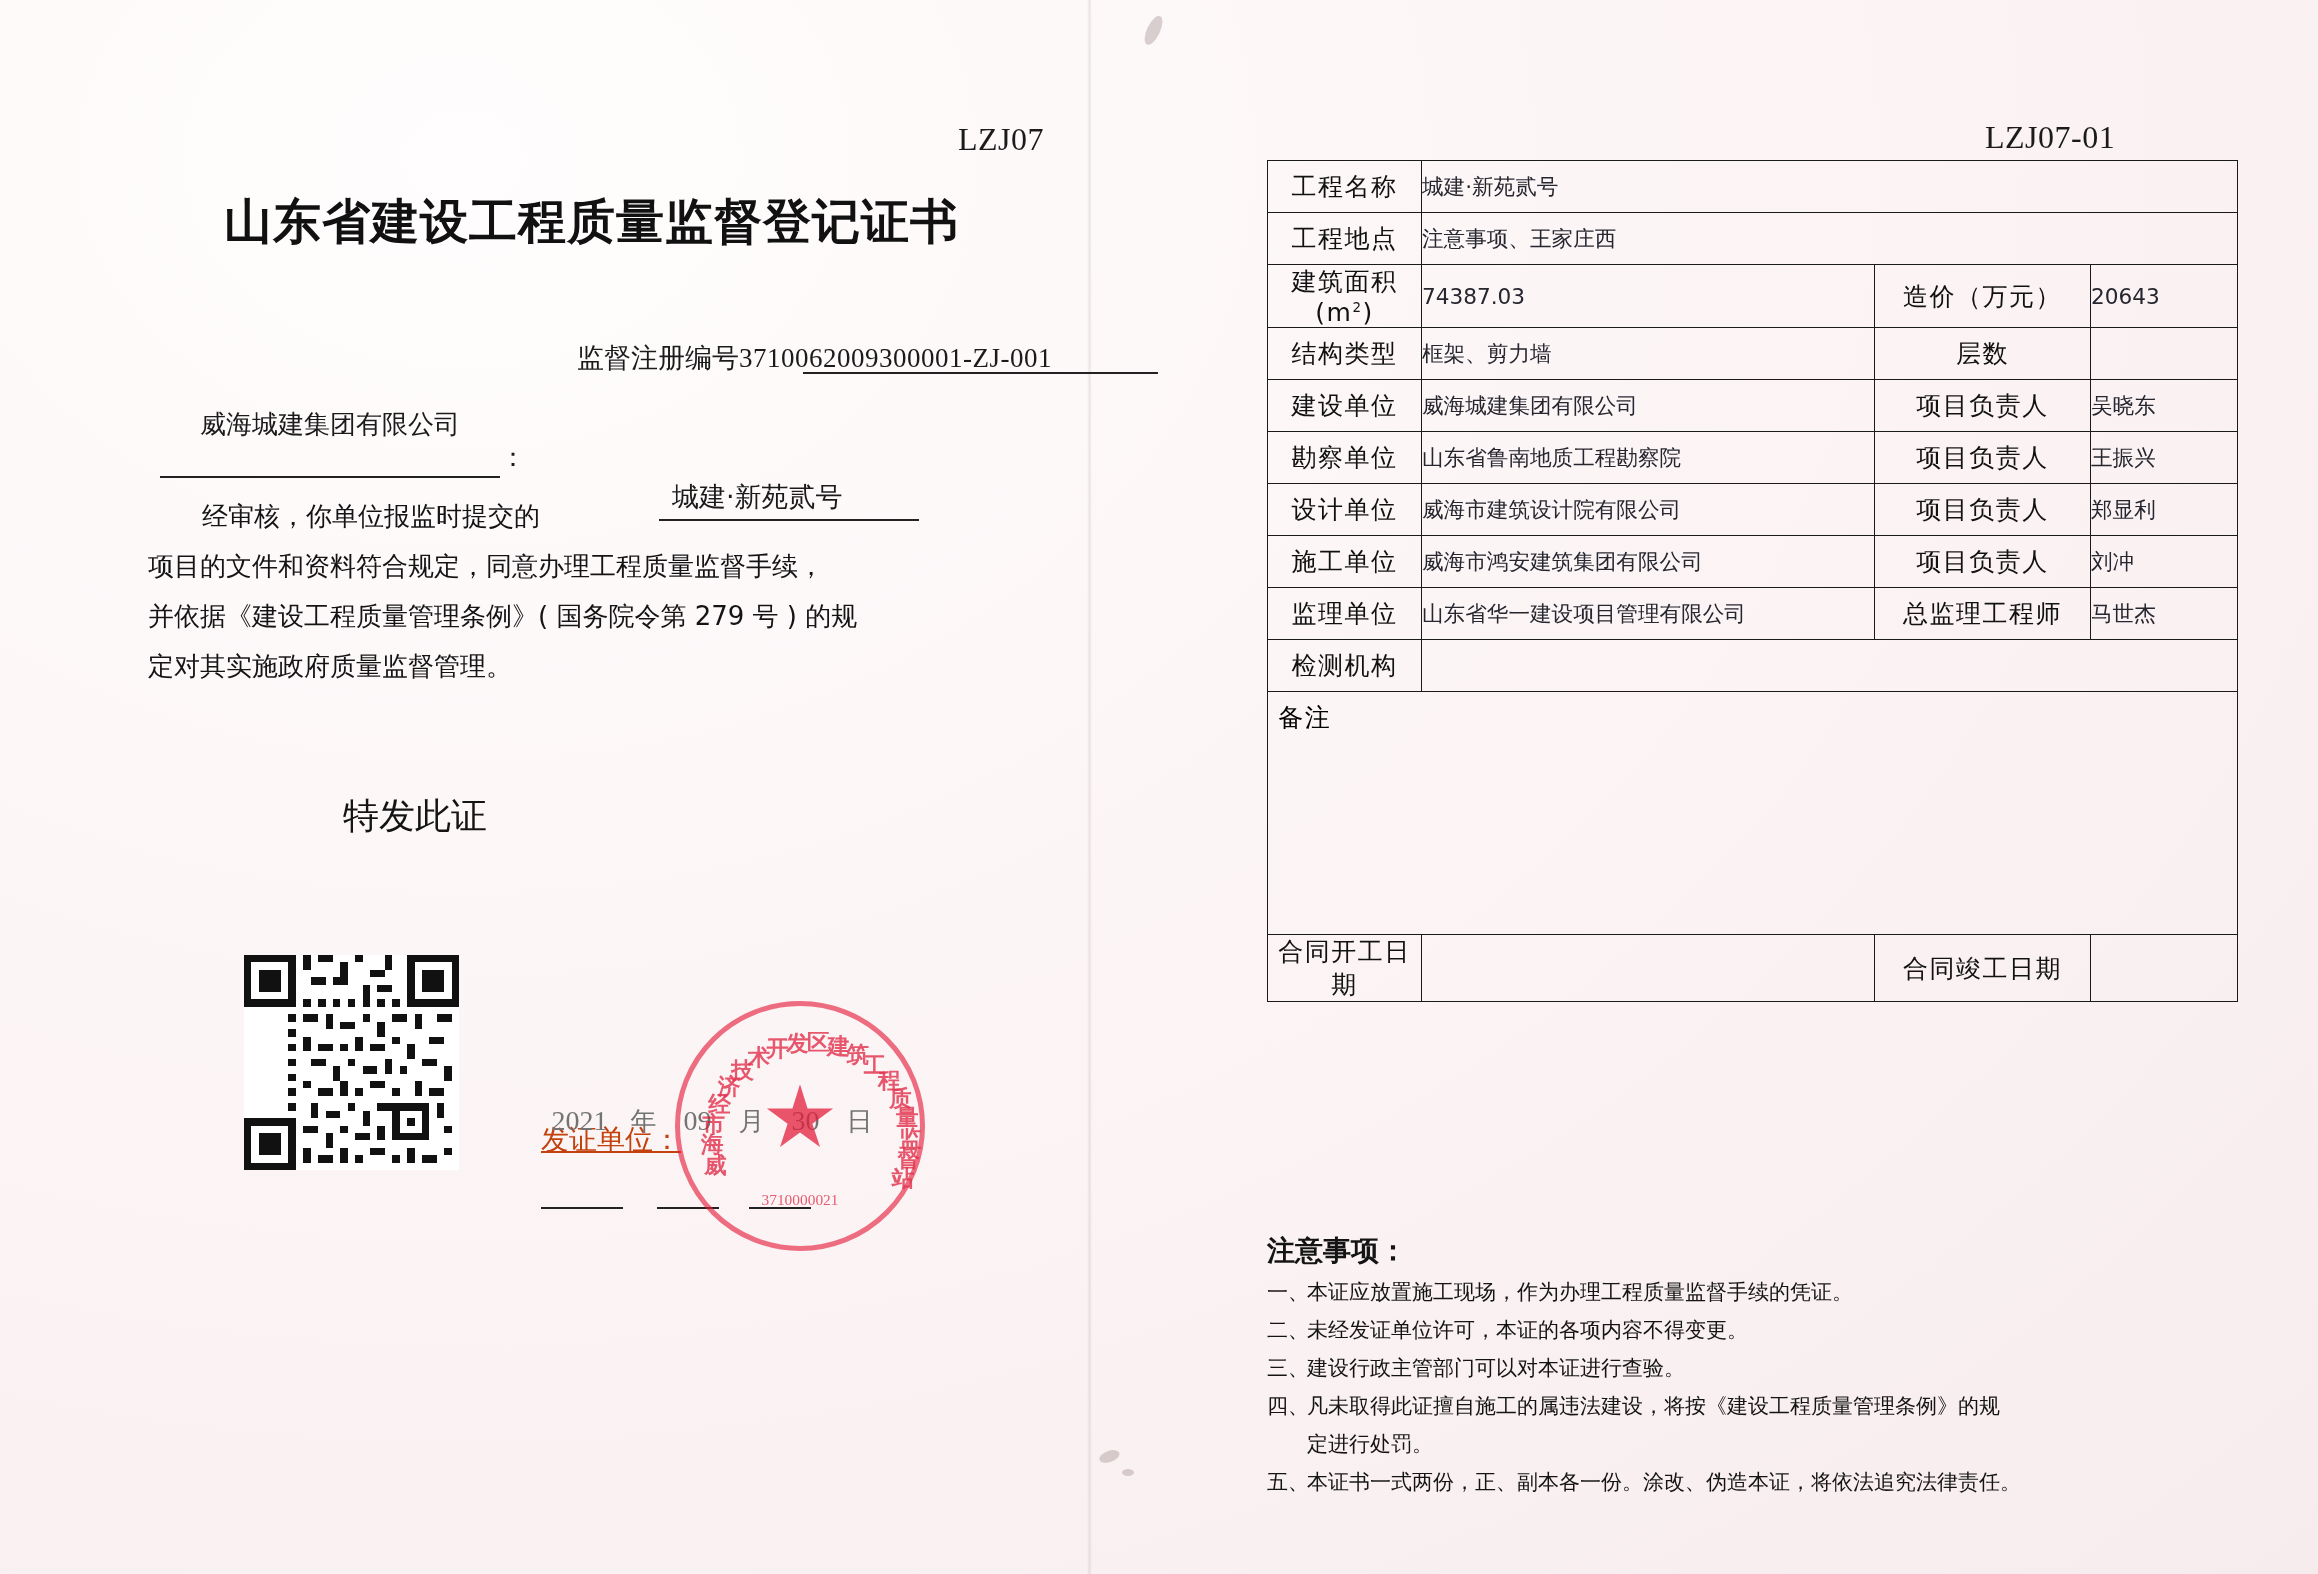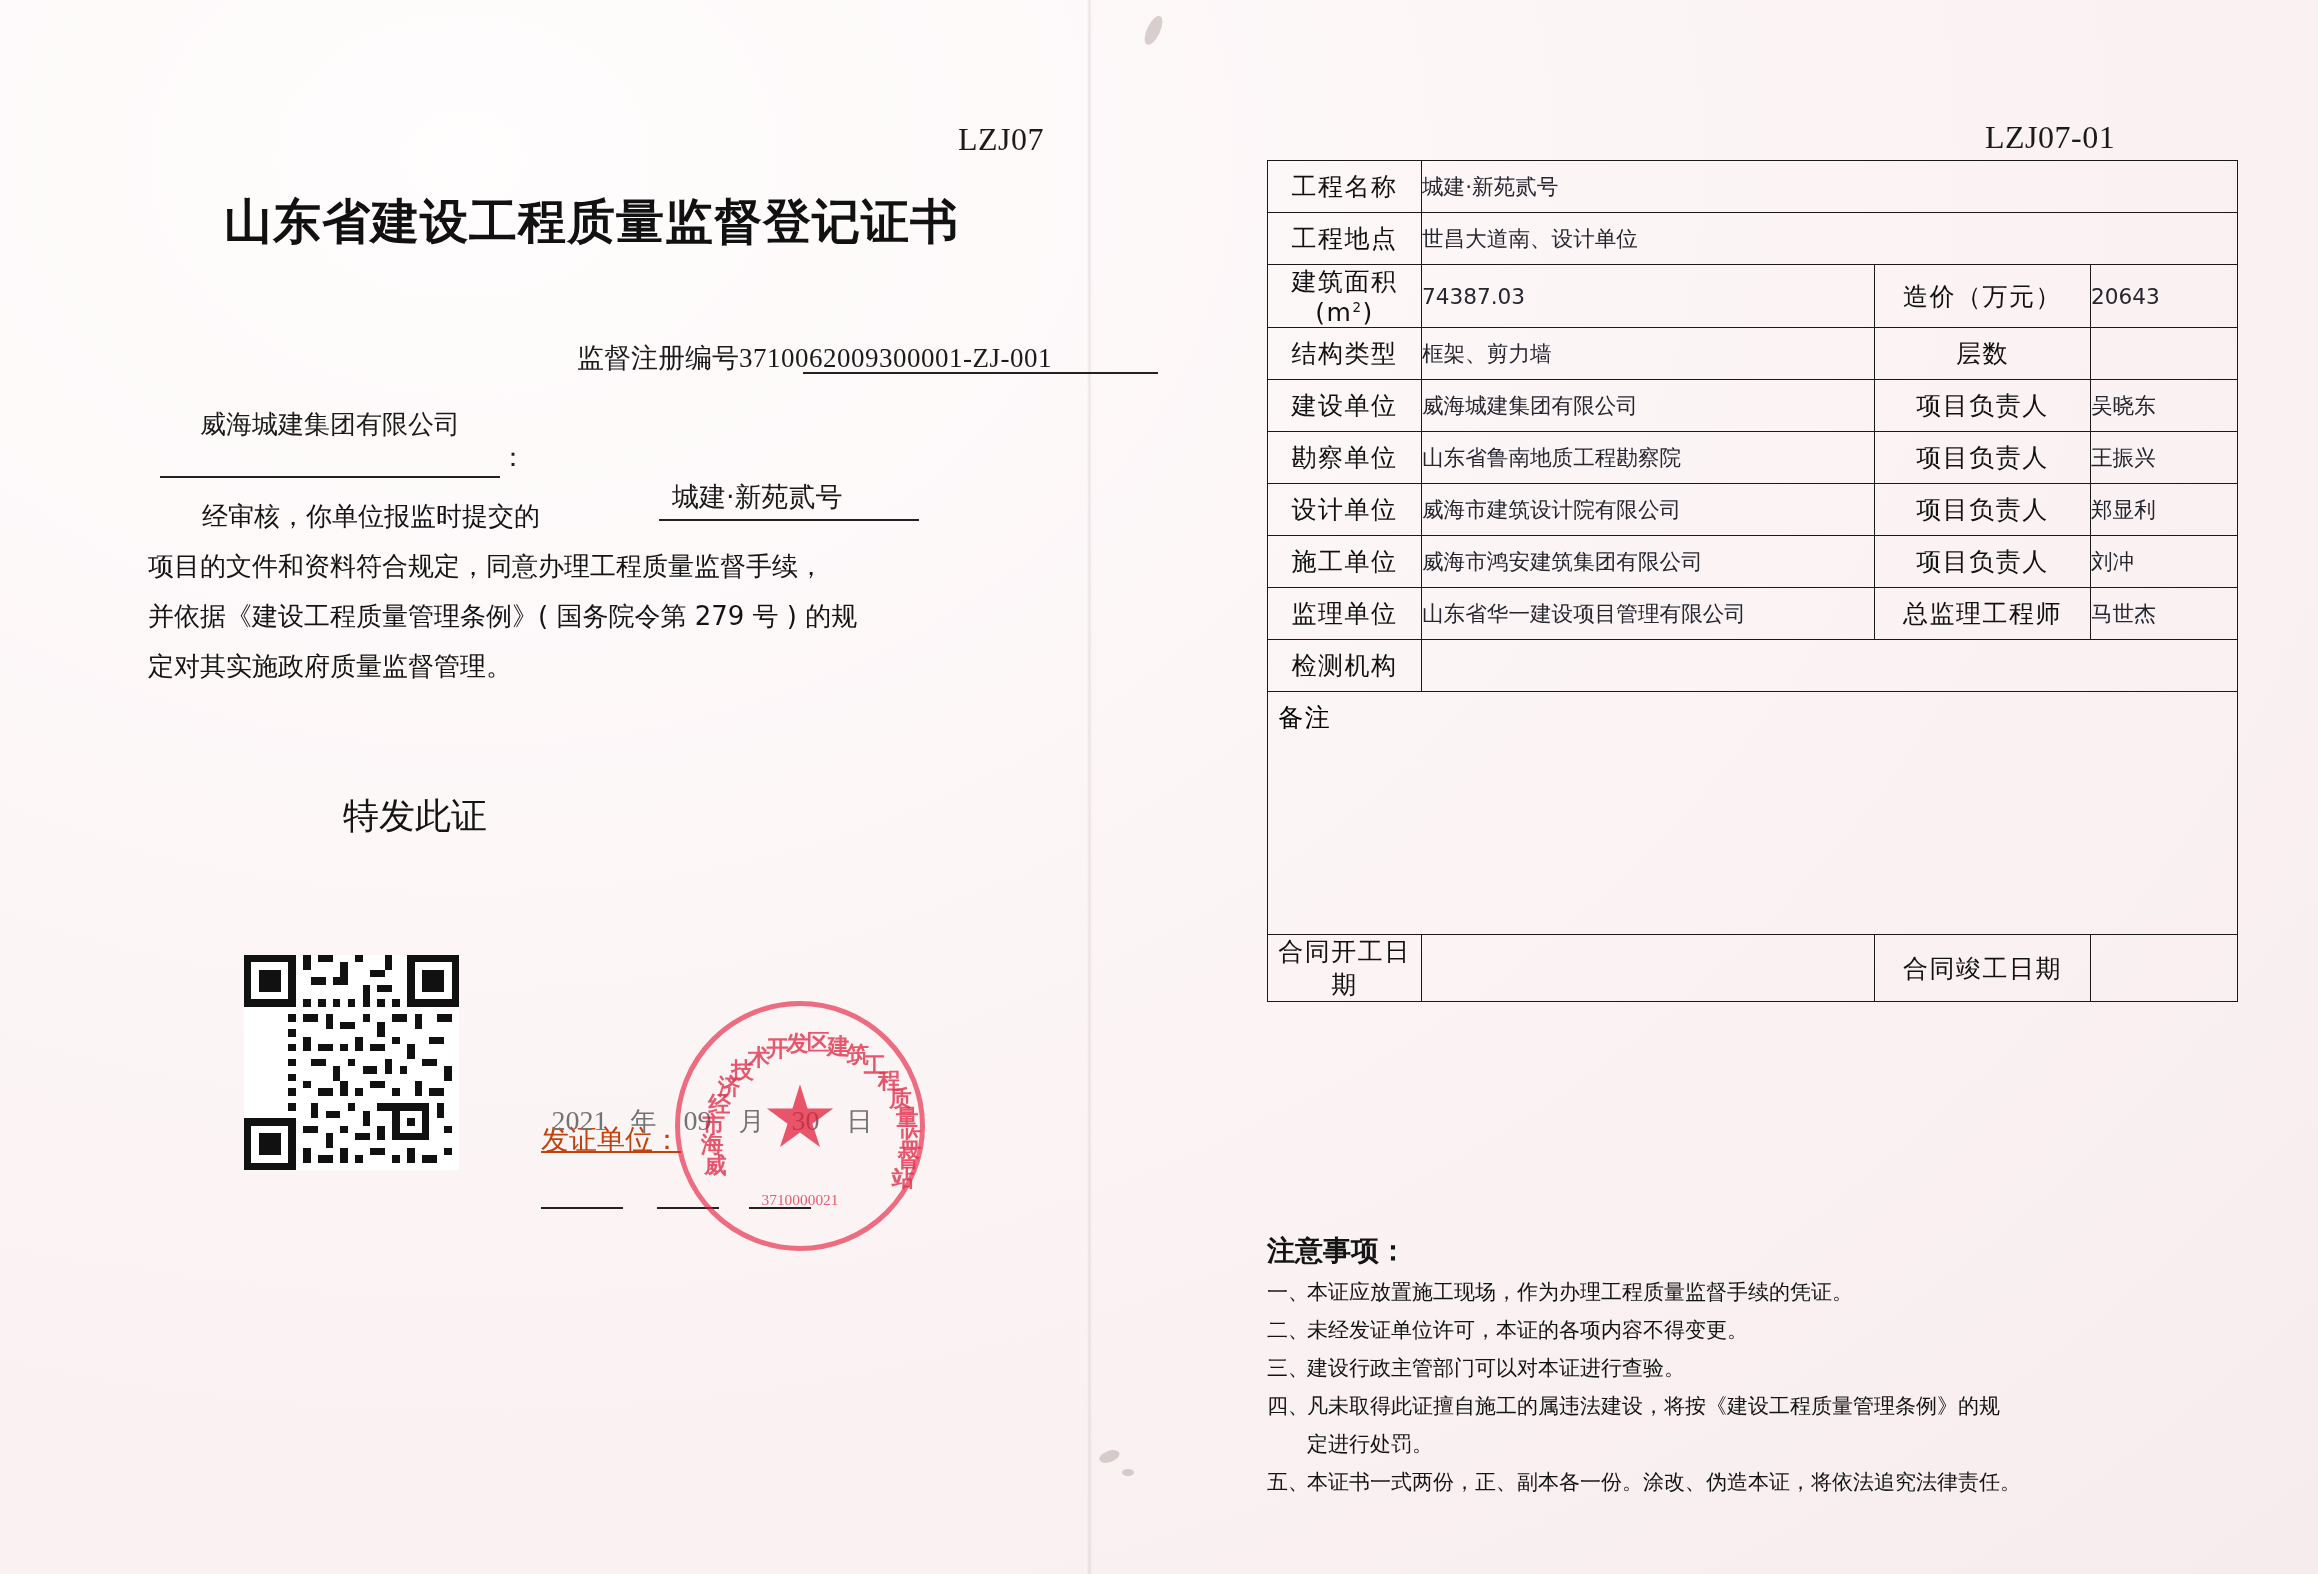--- a/index.html
+++ b/index.html
@@ -475,21 +475,21 @@
         <col style="width:216px">
         <col style="width:147px">
       </colgroup>
       <tbody>
         <tr>
           <td class="lbl">工程名称</td>
           <td class="val-hand" colspan="3">城建·新苑贰号</td>
         </tr>
         <tr>
           <td class="lbl">工程地点</td>
-          <td class="val-hand" colspan="3">世昌大道南、设计单位</td>
+          <td class="val-hand" colspan="3">注意事项、王家庄西</td>
         </tr>
         <tr>
           <td class="lbl">
             <span>建筑面积</span><span>(m</span><span class="sup">2</span><span>)</span>
           </td>
           <td class="val-hand">74387.03</td>
           <td class="lbl">造价（万元）</td>
           <td class="val-hand">20643</td>
         </tr>
         <tr>

